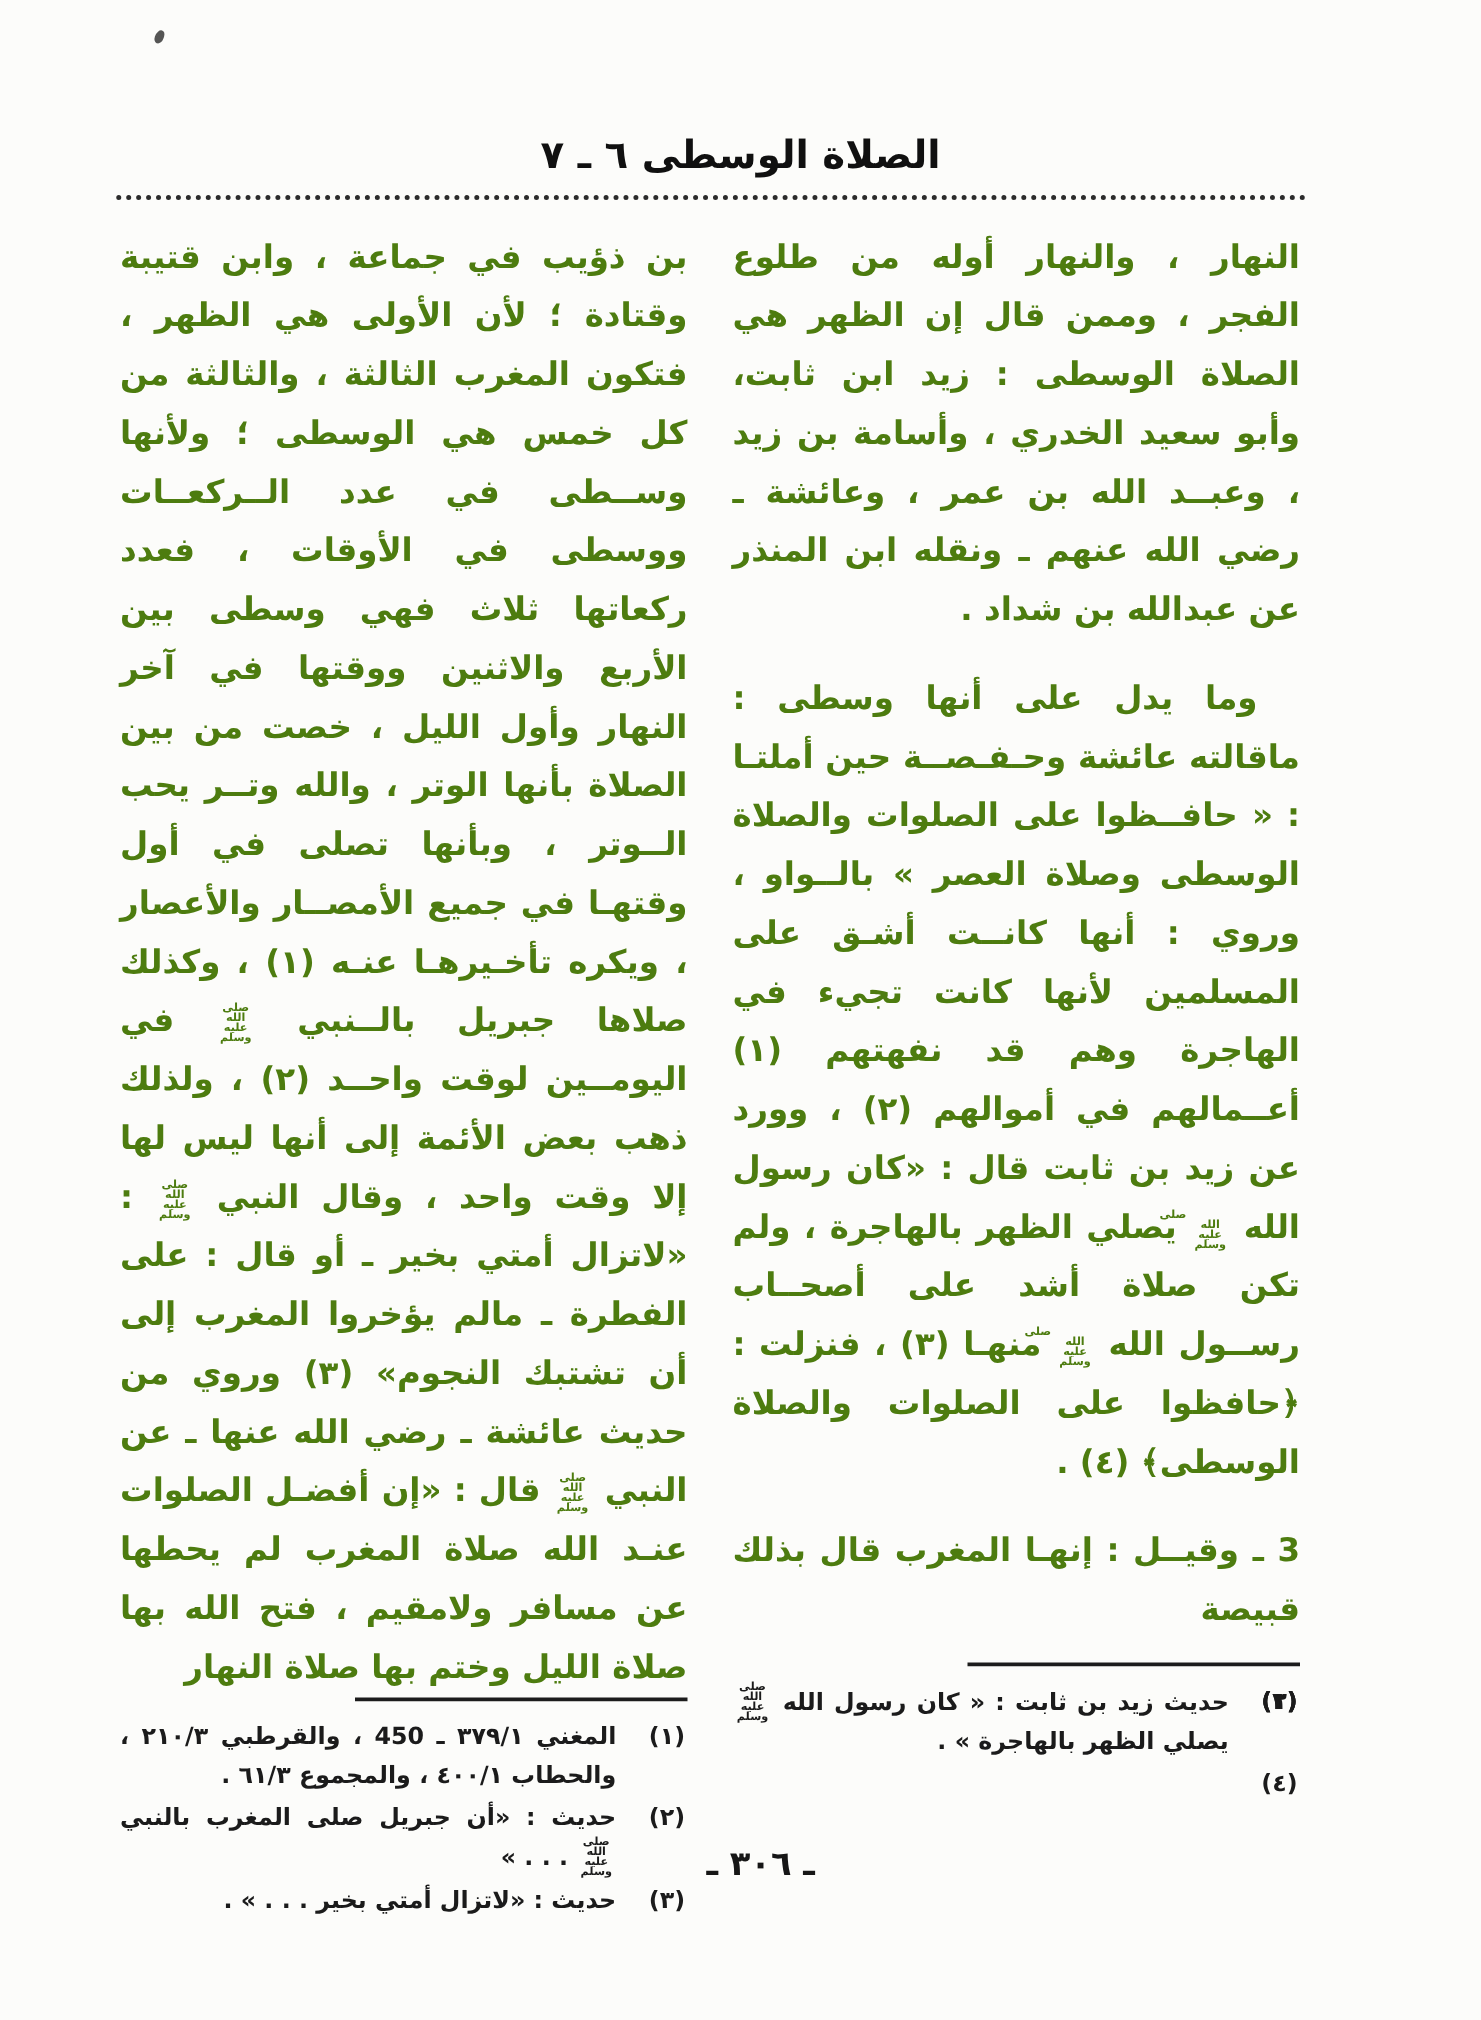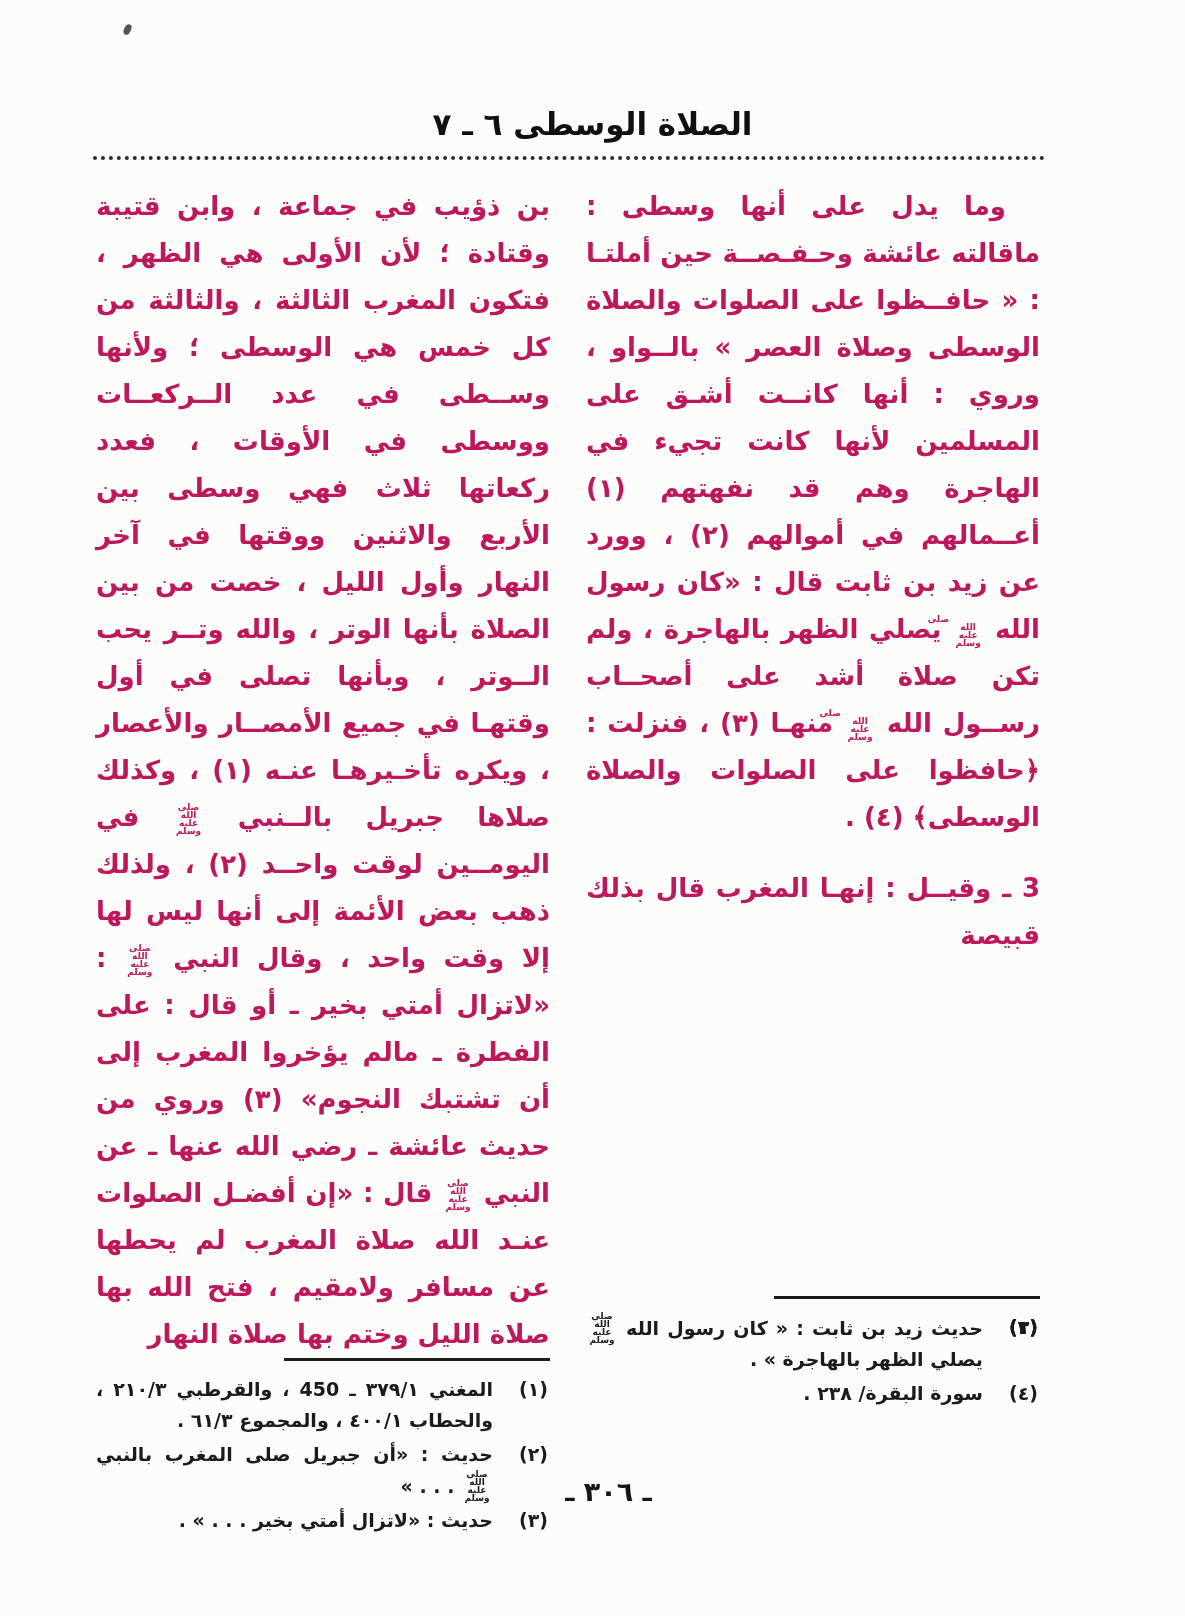--- a/index.html
+++ b/index.html
@@ -16,21 +16,21 @@
     position:absolute; top:150px; left:93px; width:952px; height:6px;
     border-bottom:4px dotted #2b2b2b;
   }
   .columns {
     position:absolute; top:183px; left:96px; right:145px; height:1285px;
     display:flex; gap:36px;
   }
   .col { flex:1 1 0; display:flex; flex-direction:column; min-width:0; }
   .para {
     margin:0 0 24px; font-size:26px; line-height:47px; font-weight:700;
-    text-align:justify; color:#be185d;
+    text-align:justify; color:#4d7c0f;
   }
   .para.indent { text-indent:34px; }
   .para.last { margin-bottom:0; }
   .footnotes { margin-top:auto; font-size:19px; line-height:31px; font-weight:700; color:#1b1b1b; }
   .col-right .footnotes { padding-bottom:56px; }
   .col-left  .footnotes { padding-bottom:26px; }
   .sep { width:266px; height:3px; background:#1c1c1c; margin:0 0 13px; }
   .fn { position:relative; padding-right:57px; margin-bottom:3px; }
   .fn-num { position:absolute; right:2px; top:0; }
   .fn-line { text-align:justify; }
@@ -55,20 +55,21 @@
 
   <div class="speck"></div>
 
   <h1 class="header-title">الصلاة الوسطى ٦ ـ ٧</h1>
 
   <div class="dotrule"></div>
 
   <div class="columns">
 
     <section class="col col-right">
+      <p class="para saw-host">النهار ، والنهار أوله من طلوع الفجر ، وممن قال إن الظهر هي الصلاة الوسطى : زيد ابن ثابت، وأبو سعيد الخدري ، وأسامة بن زيد ، وعبــد الله بن عمر ، وعائشة ـ رضي الله عنهم ـ ونقله ابن المنذر عن عبدالله بن شداد .</p>
       <p class="para indent saw-host">وما يدل على أنها وسطى : ماقالته عائشة وحـفـصــة حين أملتـا : « حافــظوا على الصلوات والصلاة الوسطى وصلاة العصر » بالــواو ، وروي : أنها كانــت أشـق على المسلمين لأنها كانت تجيء في الهاجرة وهم قد نفهتهم (١) أعــمالهم في أموالهم (٢) ، وورد عن زيد بن ثابت قال : «كان رسول الله <span class="saw">صلى الله<br>عليه<br>وسلم</span> يصلي الظهر بالهاجرة ، ولم تكن صلاة أشد على أصحــاب رســول الله <span class="saw">صلى الله<br>عليه<br>وسلم</span> منهـا (٣) ، فنزلت : ﴿حافظوا على الصلوات والصلاة الوسطى﴾ (٤) .</p>
       <p class="para last saw-host">3 ـ وقيــل : إنهـا المغرب قال بذلك قبيصة</p>
 
       <div class="footnotes">
         <div class="sep"></div>
 
         <div class="fn">
           <span class="fn-num">(١)</span>
         </div>
 
@@ -76,21 +77,20 @@
           <span class="fn-num">(٢)</span>
         </div>
 
         <div class="fn">
           <span class="fn-num">(٣)</span>
           <div class="fn-line saw-host">حديث زيد بن ثابت : « كان رسول الله <span class="saw">صلى الله<br>عليه<br>وسلم</span> يصلي الظهر بالهاجرة » .</div>
         </div>
 
         <div class="fn">
           <span class="fn-num">(٤)</span>
-          <div class="fn-line saw-host">سورة البقرة/ ٢٣٨ .</div>
         </div>
       </div>
     </section>
 
     <section class="col col-left">
       <p class="para last saw-host">بن ذؤيب في جماعة ، وابن قتيبة وقتادة ؛ لأن الأولى هي الظهر ، فتكون المغرب الثالثة ، والثالثة من كل خمس هي الوسطى ؛ ولأنها وســطى في عدد الــركعــات ووسطى في الأوقات ، فعدد ركعاتها ثلاث فهي وسطى بين الأربع والاثنين ووقتها في آخر النهار وأول الليل ، خصت من بين الصلاة بأنها الوتر ، والله وتــر يحب الــوتر ، وبأنها تصلى في أول وقتهـا في جميع الأمصــار والأعصار ، ويكره تأخـيرهـا عنـه (١) ، وكذلك صلاها جبريل بالــنبي <span class="saw">صلى الله<br>عليه<br>وسلم</span> في اليومــين لوقت واحــد (٢) ، ولذلك ذهب بعض الأئمة إلى أنها ليس لها إلا وقت واحد ، وقال النبي <span class="saw">صلى الله<br>عليه<br>وسلم</span> : «لاتزال أمتي بخير ـ أو قال : على الفطرة ـ مالم يؤخروا المغرب إلى أن تشتبك النجوم» (٣) وروي من حديث عائشة ـ رضي الله عنها ـ عن النبي <span class="saw">صلى الله<br>عليه<br>وسلم</span> قال : «إن أفضـل الصلوات عنـد الله صلاة المغرب لم يحطها عن مسافر ولامقيم ، فتح الله بها صلاة الليل وختم بها صلاة النهار</p>
 
       <div class="footnotes">
         <div class="sep"></div>
 

